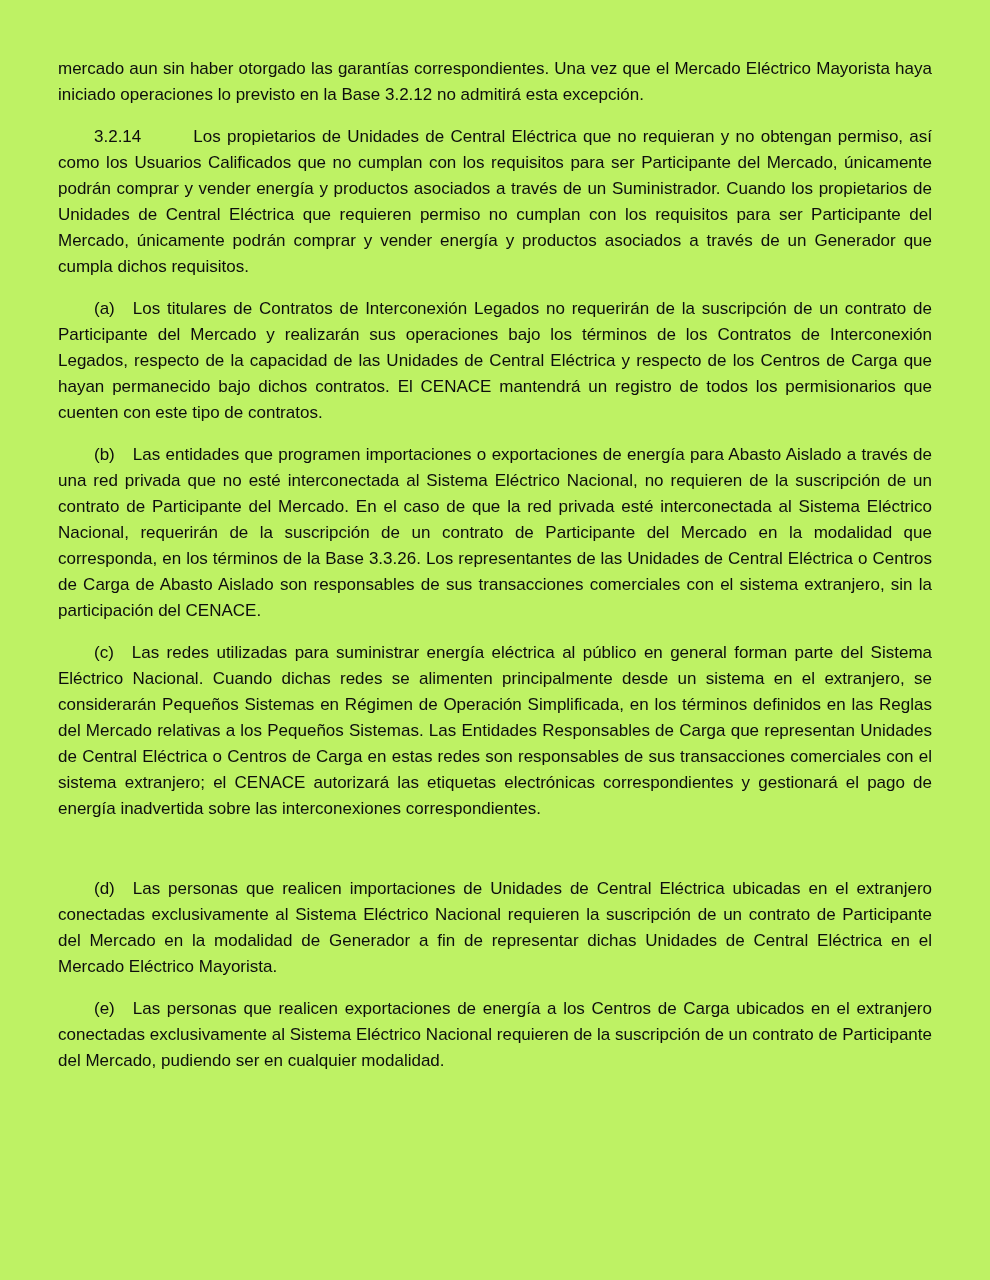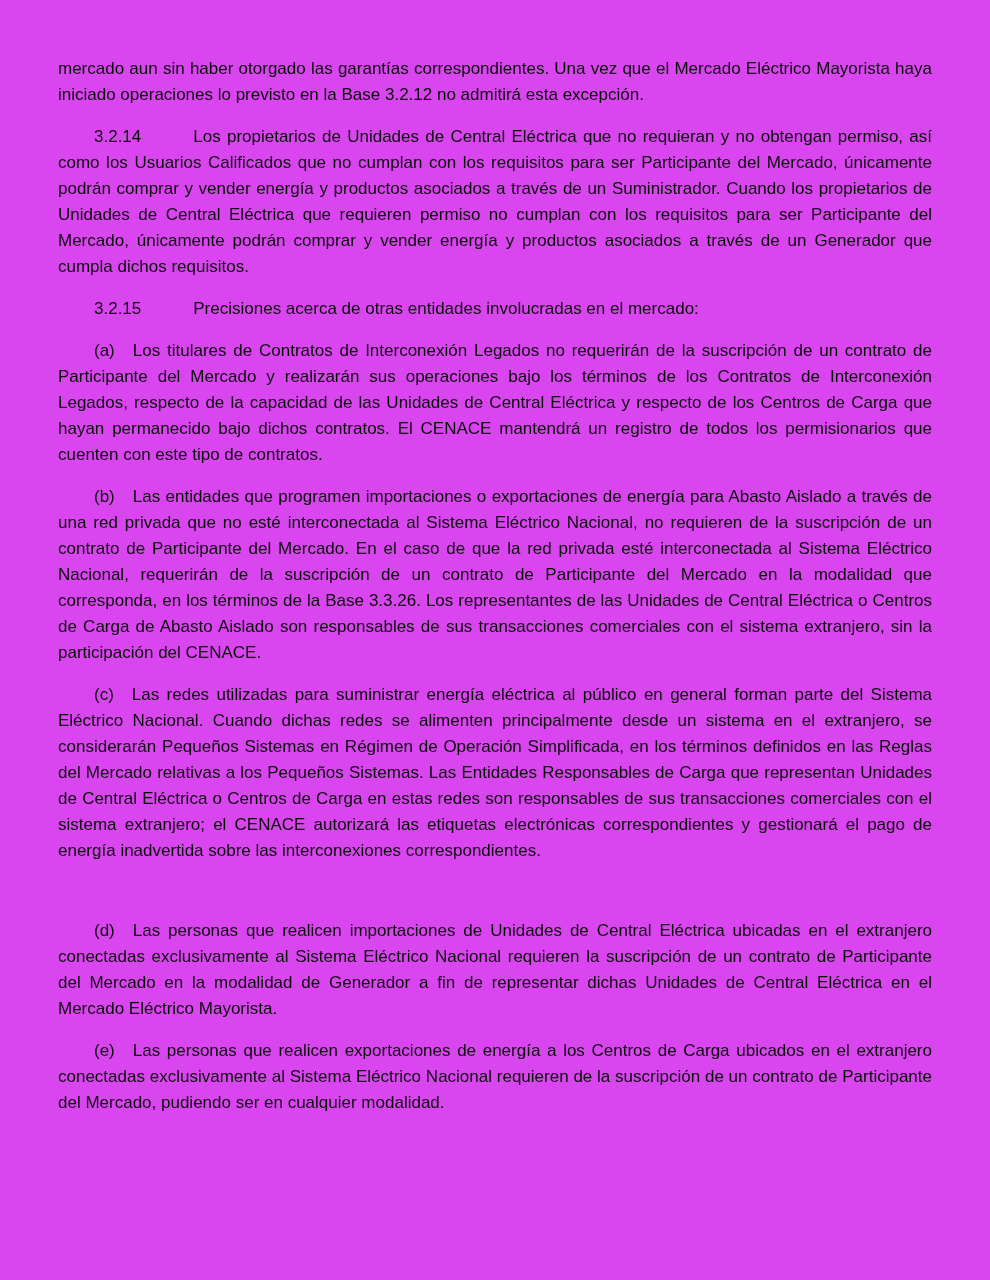--- a/index.html
+++ b/index.html
@@ -6,21 +6,21 @@
     margin: 0;
     padding: 0;
     background: #ffffff;
   }
   .page {
     position: relative;
     width: 990px;
     height: 1280px;
     box-sizing: border-box;
     padding: 56px 58px 0 58px;
-    background: #d946ef;
+    background: #bef264;
     font-family: "Liberation Sans", sans-serif;
     font-size: 17px;
     line-height: 26px;
     color: #0d0d0d;
     overflow: hidden;
   }
   .para {
     margin: 0 0 16px 0;
     text-align: justify;
   }
@@ -44,21 +44,20 @@
 </style>
 </head>
 <body>
 
 <div class="page">
 
   <p class="para"><span>mercado aun sin haber otorgado las garantías correspondientes. Una vez que el Mercado Eléctrico Mayorista haya iniciado operaciones lo previsto en la Base 3.2.12 no admitirá esta excepción.</span></p>
 
   <p class="para"><span class="plabel">3.2.14</span><span class="ptab-num"></span><span>Los propietarios de Unidades de Central Eléctrica que no requieran y no obtengan permiso, así como los Usuarios Calificados que no cumplan con los requisitos para ser Participante del Mercado, únicamente podrán comprar y vender energía y productos asociados a través de un Suministrador. Cuando los propietarios de Unidades de Central Eléctrica que requieren permiso no cumplan con los requisitos para ser Participante del Mercado, únicamente podrán comprar y vender energía y productos asociados a través de un Generador que cumpla dichos requisitos.</span></p>
 
-  <p class="para"><span class="plabel">3.2.15</span><span class="ptab-num"></span><span>Precisiones acerca de otras entidades involucradas en el mercado:</span></p>
 
   <p class="para"><span class="plabel">(a)</span><span class="ptab-letter"></span><span>Los titulares de Contratos de Interconexión Legados no requerirán de la suscripción de un contrato de Participante del Mercado y realizarán sus operaciones bajo los términos de los Contratos de Interconexión Legados, respecto de la capacidad de las Unidades de Central Eléctrica y respecto de los Centros de Carga que hayan permanecido bajo dichos contratos. El CENACE mantendrá un registro de todos los permisionarios que cuenten con este tipo de contratos.</span></p>
 
   <p class="para"><span class="plabel">(b)</span><span class="ptab-letter"></span><span>Las entidades que programen importaciones o exportaciones de energía para Abasto Aislado a través de una red privada que no esté interconectada al Sistema Eléctrico Nacional, no requieren de la suscripción de un contrato de Participante del Mercado. En el caso de que la red privada esté interconectada al Sistema Eléctrico Nacional, requerirán de la suscripción de un contrato de Participante del Mercado en la modalidad que corresponda, en los términos de la Base 3.3.26. Los representantes de las Unidades de Central Eléctrica o Centros de Carga de Abasto Aislado son responsables de sus transacciones comerciales con el sistema extranjero, sin la participación del CENACE.</span></p>
 
   <p class="para"><span class="plabel">(c)</span><span class="ptab-letter"></span><span>Las redes utilizadas para suministrar energía eléctrica al público en general forman parte del Sistema Eléctrico Nacional. Cuando dichas redes se alimenten principalmente desde un sistema en el extranjero, se considerarán Pequeños Sistemas en Régimen de Operación Simplificada, en los términos definidos en las Reglas del Mercado relativas a los Pequeños Sistemas. Las Entidades Responsables de Carga que representan Unidades de Central Eléctrica o Centros de Carga en estas redes son responsables de sus transacciones comerciales con el sistema extranjero; el CENACE autorizará las etiquetas electrónicas correspondientes y gestionará el pago de energía inadvertida sobre las interconexiones correspondientes.</span></p>
 
   <div class="vspacer"></div>
 
   <p class="para"><span class="plabel">(d)</span><span class="ptab-letter"></span><span>Las personas que realicen importaciones de Unidades de Central Eléctrica ubicadas en el extranjero conectadas exclusivamente al Sistema Eléctrico Nacional requieren la suscripción de un contrato de Participante del Mercado en la modalidad de Generador a fin de representar dichas Unidades de Central Eléctrica en el Mercado Eléctrico Mayorista.</span></p>

